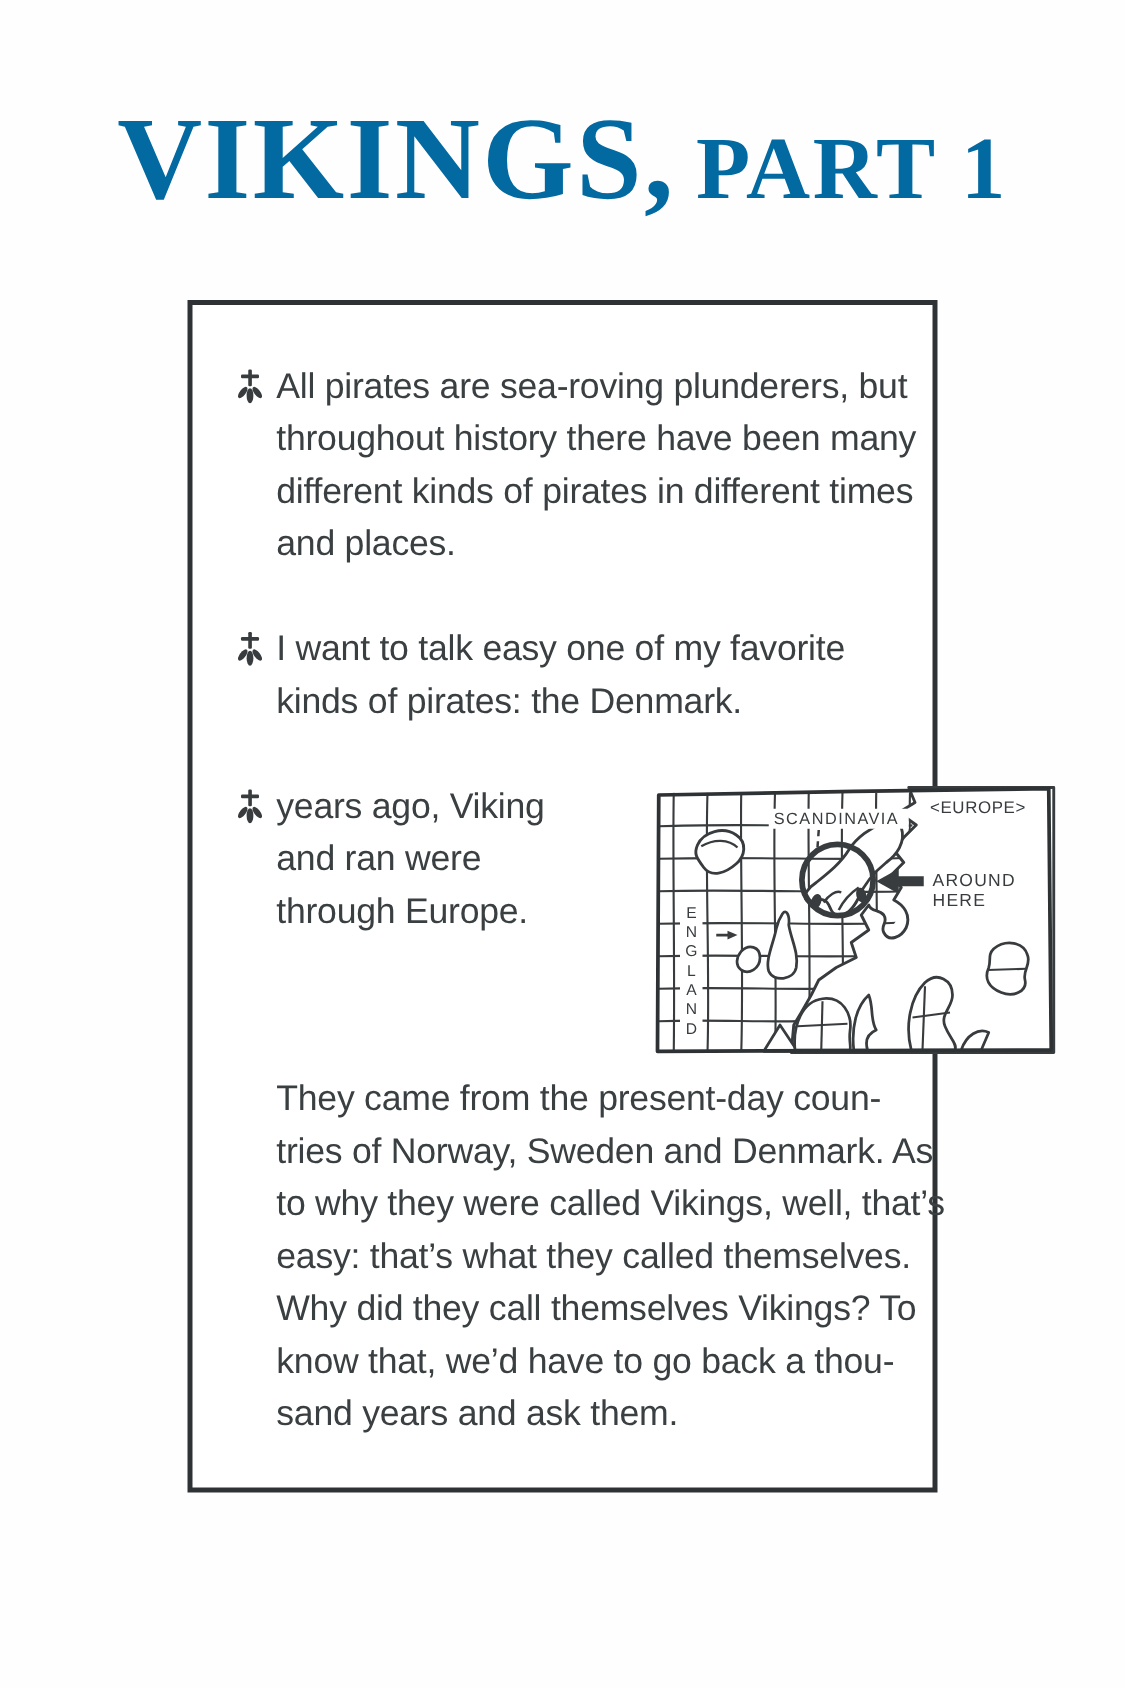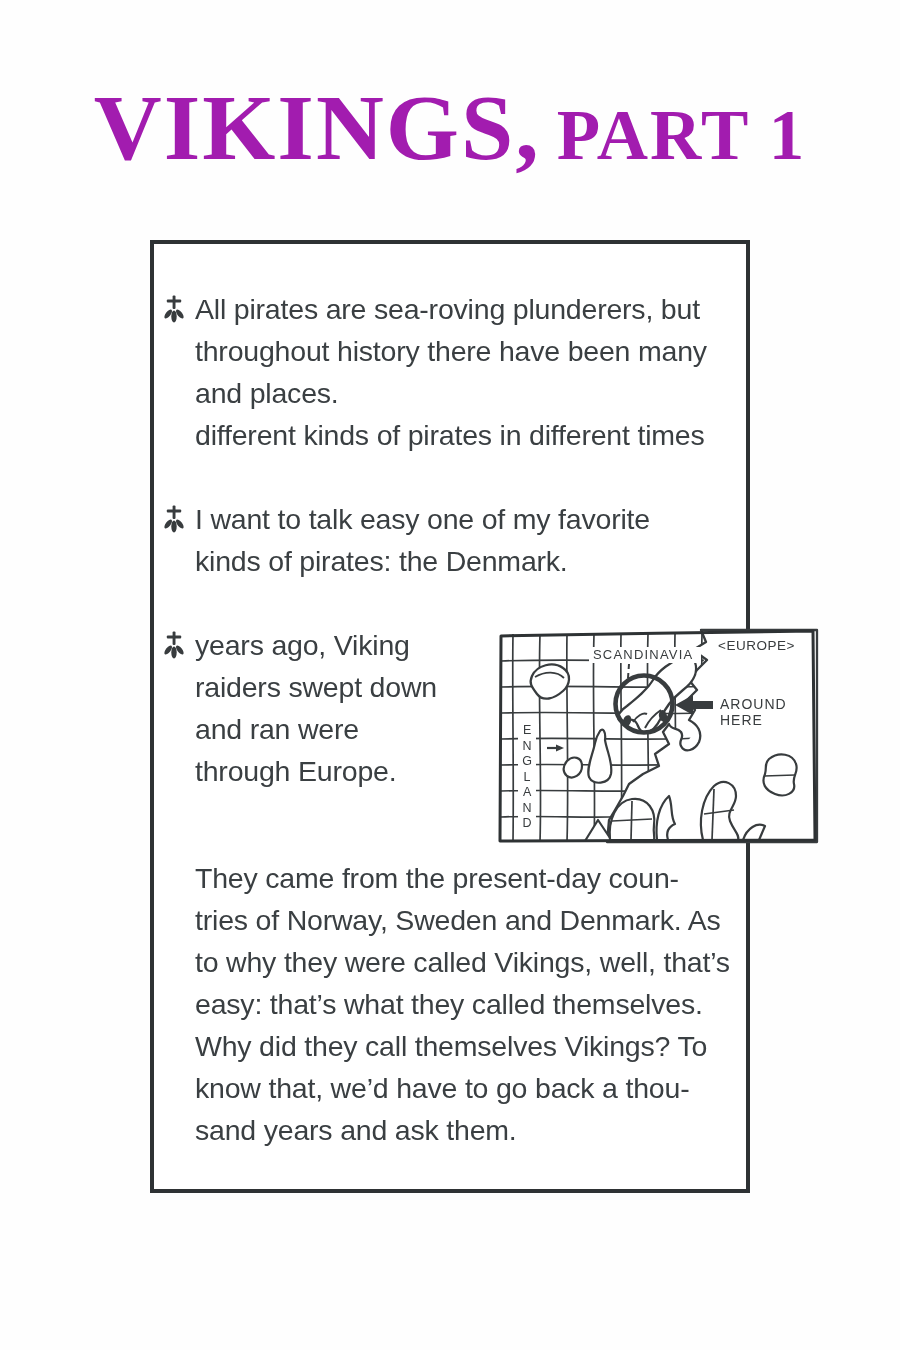--- a/index.html
+++ b/index.html
@@ -3,29 +3,29 @@
 <meta charset="utf-8">
 <style>
   html,body{margin:0;padding:0;}
   body{
     width:900px;height:1350px;background:#fefefe;
     font-family:"Liberation Sans",sans-serif;color:#3a3f42;
     overflow:hidden;
   }
   .title{
     text-align:center;margin:80px 0 0;line-height:1;
-    font-family:"Liberation Serif",serif;color:#a21caf;letter-spacing:2px;
+    font-family:"Liberation Serif",serif;color:#0369a1;letter-spacing:2px;
     white-space:nowrap;
   }
   .title .main{font-size:94px;}
   .title .part{font-size:71px;margin-left:16px;}
   .box{
     width:600px;margin:66px auto 0;box-sizing:border-box;
     border:4px solid #2e3234;background:#fff;
-    padding:44px 24px 38px 7px;
+    padding:44px 24px 38px 33px;
   }
   .bullet{display:flex;margin-bottom:42px;}
   .bullet:last-child{margin-bottom:0;}
   .glyph{flex:none;width:26px;margin:6px 8px 0 0;color:#383c3e;}
   .bullet-body{font-size:28.5px;line-height:42px;letter-spacing:-0.2px;}
   .line{white-space:nowrap;}
   .wrap-row{display:flex;align-items:flex-start;}
   .narrow{width:302px;flex:none;}
   figure.map{flex:none;margin:4px 0 0 0;}
   .map svg text{font-family:"Liberation Sans",sans-serif;fill:#383c3e;}
@@ -43,22 +43,22 @@
         <rect x="10.6" y="1.5" width="2.9" height="13.5" rx="1"></rect>
         <rect x="4.8" y="5.6" width="14.4" height="2.9" rx="1"></rect>
         <ellipse cx="12" cy="22.5" rx="2.7" ry="6"></ellipse>
         <ellipse cx="6.2" cy="20" rx="2.4" ry="5.4" transform="rotate(38 6.2 20)"></ellipse>
         <ellipse cx="17.8" cy="20" rx="2.4" ry="5.4" transform="rotate(-38 17.8 20)"></ellipse>
       </svg>
     </span>
     <div class="bullet-body">
       <div class="line">All pirates are sea-roving plunderers, but</div>
       <div class="line">throughout history there have been many</div>
+      <div class="line">different kinds of pirates in different times</div>
       <div class="line">and places.</div>
-      <div class="line">different kinds of pirates in different times</div>
     </div>
   </div>
 
   <div class="bullet">
     <span class="glyph">
       <svg viewBox="0 0 24 30" width="26" height="30" fill="currentColor">
         <rect x="10.6" y="1.5" width="2.9" height="13.5" rx="1"></rect>
         <rect x="4.8" y="5.6" width="14.4" height="2.9" rx="1"></rect>
         <ellipse cx="12" cy="22.5" rx="2.7" ry="6"></ellipse>
         <ellipse cx="6.2" cy="20" rx="2.4" ry="5.4" transform="rotate(38 6.2 20)"></ellipse>
@@ -78,21 +78,20 @@
         <rect x="4.8" y="5.6" width="14.4" height="2.9" rx="1"></rect>
         <ellipse cx="12" cy="22.5" rx="2.7" ry="6"></ellipse>
         <ellipse cx="6.2" cy="20" rx="2.4" ry="5.4" transform="rotate(38 6.2 20)"></ellipse>
         <ellipse cx="17.8" cy="20" rx="2.4" ry="5.4" transform="rotate(-38 17.8 20)"></ellipse>
       </svg>
     </span>
     <div class="bullet-body">
       <div class="wrap-row">
         <div class="narrow">
           <div class="line">years ago, Viking</div>
-          <div class="line">raiders swept down</div>
           <div class="line">and ran were</div>
           <div class="line">through Europe.</div>
         </div>
 
         <figure class="map">
           <svg viewBox="0 0 322 218" width="322" height="218">
 
             <defs>
               <clipPath id="seaclip">
                 <path d="M3,6 L210,6 L206,40 L196,70 L200,100 L186,120 L168,140 L148,158 L128,172 L116,188 L110,214 L3,214 Z"></path>

